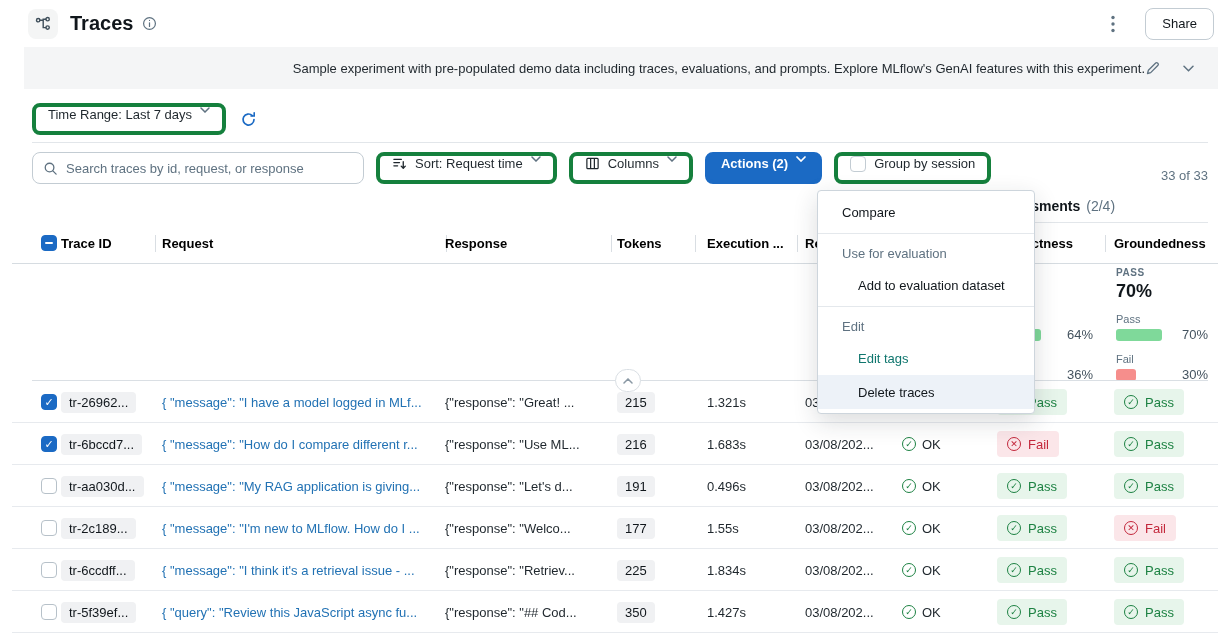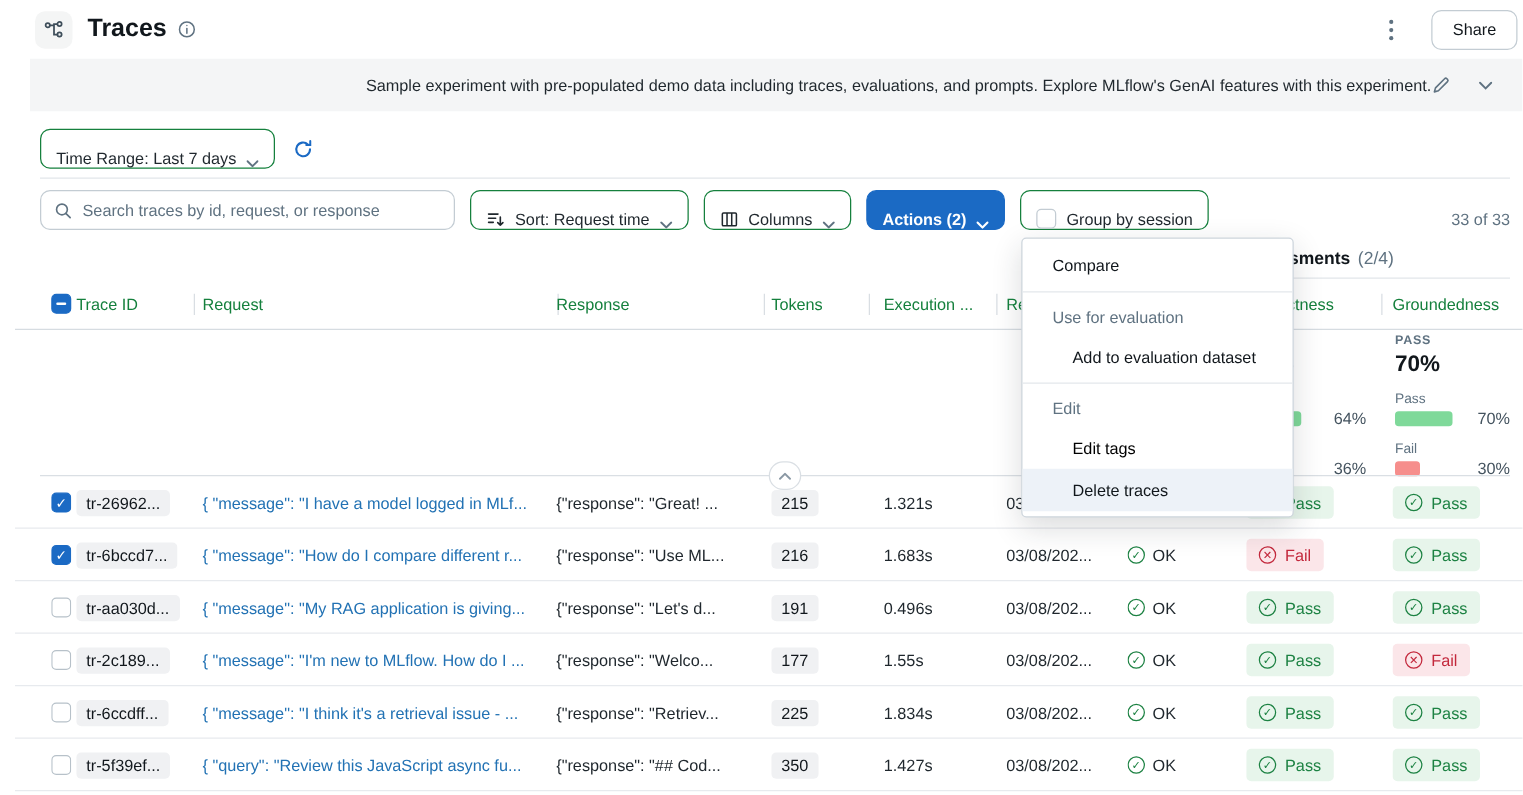--- a/index.html
+++ b/index.html
@@ -16,42 +16,42 @@
   .kebab { width:28px; height:28px; display:flex; align-items:center; justify-content:center; margin-right:18px; cursor:pointer; }
   .share-btn { height:32px; padding:0 16px; border:1px solid #C3CCD3; border-radius:8px; background:#fff; font-size:13px; color:#11171C; display:flex; align-items:center; cursor:pointer; }
 
   
   .banner { position:absolute; top:47px; left:12px; right:12px; height:42px; background:#F4F5F6; display:flex; align-items:center; padding:0 24px 0 18px; }
   .banner-text { flex:1; color:#1F272D;text-align:right; }
   .banner-icons { display:flex; align-items:center; gap:22px; color:#5F7281; }
 
   
   .time-row { position:absolute; top:103px; left:20px; display:flex; align-items:center; gap:14px; }
-  .btn { height:32px; display:inline-flex; align-items:flex-end; gap:8px; padding:0 12px; border:1px solid #15803d; border-radius:8px; background:#fff; font-size:13px; color:#1F272D; cursor:pointer; white-space:nowrap; }
+  .btn { height:32px; display:inline-flex; align-items:flex-start; gap:8px; padding:0 12px; border:4px solid #15803d; border-radius:8px; background:#fff; font-size:13px; color:#1F272D; cursor:pointer; white-space:nowrap; }
   .chev { display:inline-flex; color:#5F7281; }
   .hr1 { position:absolute; top:142px; left:20px; right:22px; height:1px; background:#E2E6EA; }
 
   
   .toolbar { position:absolute; top:152px; left:20px; display:flex; align-items:center; gap:12px; }
   .search-box { width:332px; height:32px; border:1px solid #C3CCD3; border-radius:8px; display:flex; align-items:center; padding:0 10px; gap:8px; background:#fff; }
   .search-box input { border:none; outline:none; flex:1; font-family:inherit; font-size:13px; color:#1F272D; background:transparent; }
   .search-box input::placeholder { color:#5F7281; }
   .btn-primary { background:#1B6AC4; border-color:#1B6AC4; color:#fff; font-weight:bold; }
   .btn-primary .chev { color:#fff; }
   .gbs-check { width:16px; height:16px; border:1px solid #C3CCD3; border-radius:4px; background:#fff; }
   .count-label { position:absolute; top:168px; right:22px; color:#5F7281; }
 
   
   .group-header { position:absolute; top:198px; left:978px; font-size:14px; }
   .group-header .gh-title { font-weight:bold; color:#11171C; }
   .group-header .gh-count { color:#5F7281; margin-left:6px; }
   .group-hr { position:absolute; top:222px; left:978px; right:22px; height:1px; background:#E2E6EA; }
 
   .thead { position:absolute; top:223px; left:0; width:100%; height:41px; border-bottom:1px solid #D6DCE1; }
-  .th { position:absolute; top:0; height:41px; display:flex; align-items:center; font-weight:normal; color:#15803d; white-space:nowrap; overflow:hidden; cursor:pointer; }
+  .th { position:absolute; top:0; height:41px; display:flex; align-items:center; font-weight:bold; color:#000000; white-space:nowrap; overflow:hidden; cursor:pointer; }
   .vsep { position:absolute; top:12px; width:1px; height:17px; background:#D9DEE3; }
 
   
   .c-cb{left:29px;} .c-id{left:49px;} .c-req{left:150px;width:272px;} .c-res{left:433px;width:144px;}
   .c-tok{left:605px;} .c-exec{left:695px;} .c-date{left:793px;width:86px;} .c-state{left:890px;}
   .c-corr{left:985px;width:96px;} .c-ground{left:1102px;width:94px;}
 
   
   .summary-cell { position:absolute; top:264px; }
   .s-corr { left:987px; width:94px; }
@@ -89,21 +89,21 @@
   .state .cicon { color:#1D8243; }
 
   .badge { display:inline-flex; align-items:center; gap:7px; height:26px; padding:0 10px; border-radius:4px; font-size:13px; }
   .badge.pass { background:#E7F5EB; color:#1D8243; }
   .badge.fail { background:#FBE6E9; color:#C3283C; }
 
   
   .menu { position:absolute; left:805px; top:190px; width:218px; background:#fff; border:1px solid #CDD5DC; border-radius:4px; box-shadow:0 8px 24px rgba(31,39,45,.16); padding:4px 0; z-index:10; }
   .menu-item { height:34px; display:flex; align-items:center; padding-left:24px; color:#11171C; cursor:pointer; }
   .menu-item.indent { padding-left:40px; }
-  .menu-item.disabled { color:#000000; cursor:default; }
+  .menu-item.disabled { color:#0f766e; cursor:default; }
   .menu-item.highlight { background:#EDF2F8; }
   .menu-section { height:30px; display:flex; align-items:center; padding-left:24px; color:#5F7281; }
   .menu-divider { height:1px; background:#E4E8EC; margin:4px 0; }
 
   svg { display:block; }
 </style>
 </head>
 <body>
 
 <div id="app">

